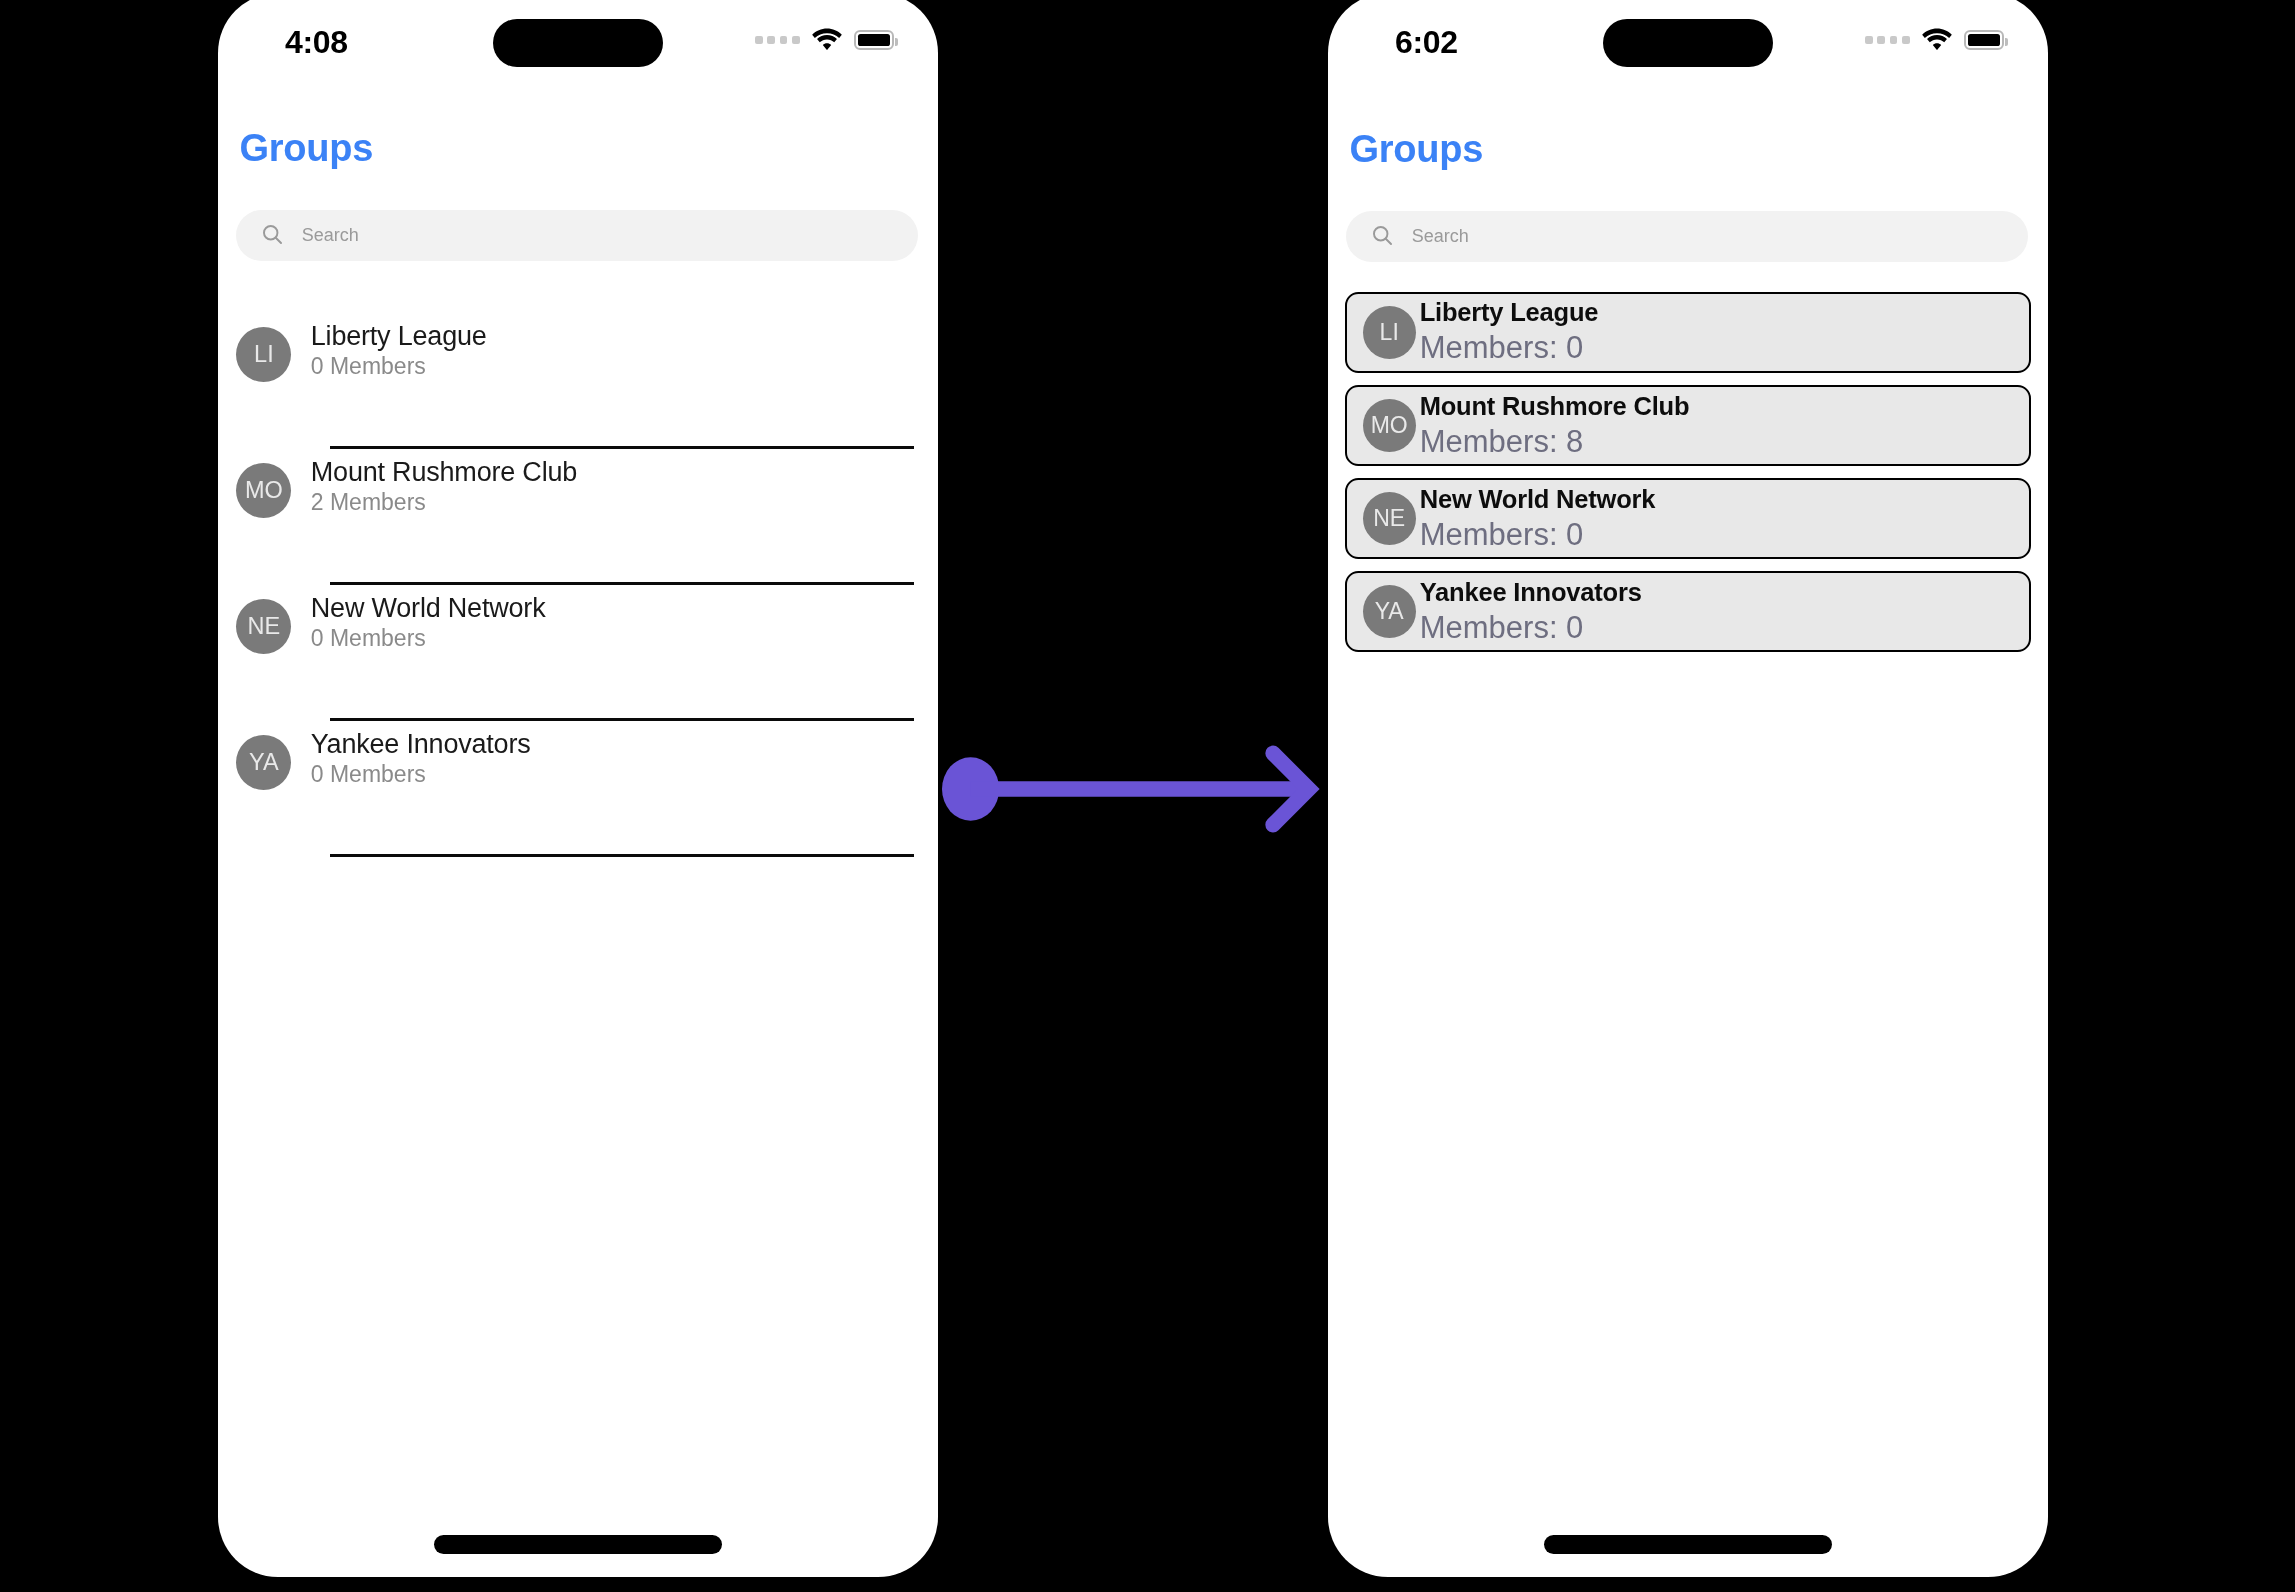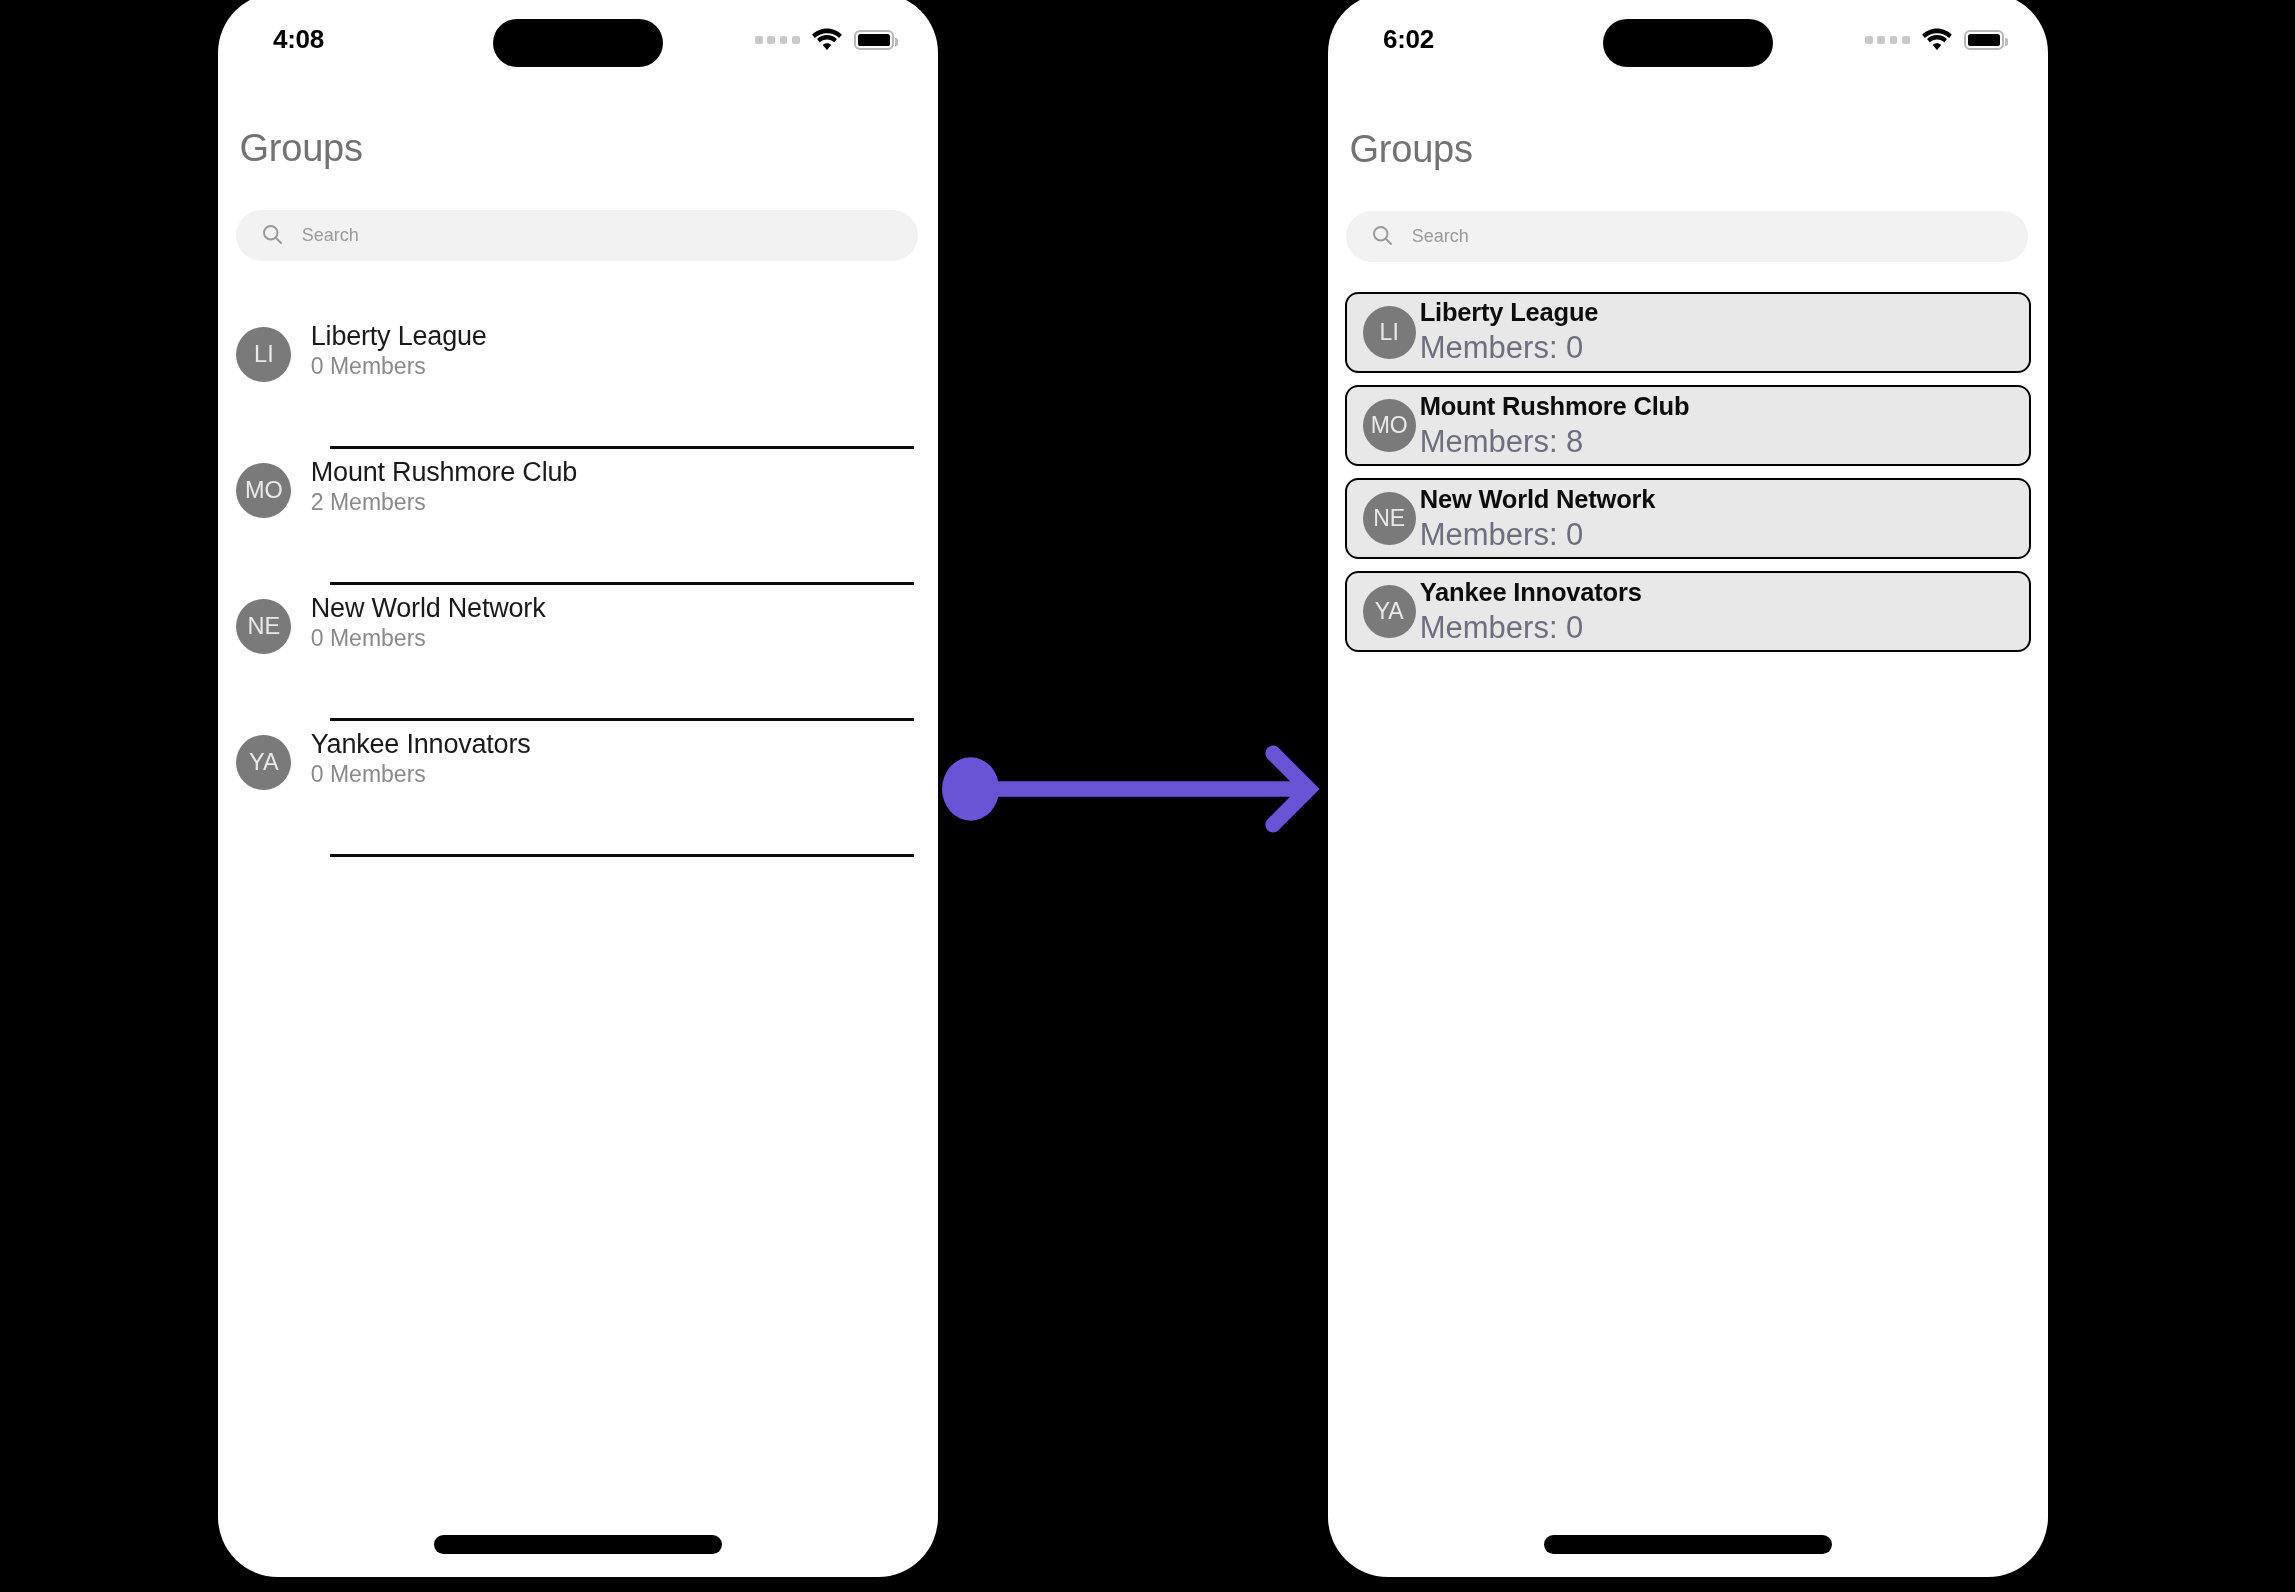--- a/index.html
+++ b/index.html
@@ -24,22 +24,22 @@
   
   .status-bar {
     position:absolute; top:7.1px; left:0; width:100%; height:56px;
   }
   .island {
     position:absolute; left:50%; transform:translateX(-50%);
     top:19.4px; width:170px; height:48px;
     background:#000; border-radius:25.5px;
   }
   .status-time {
-    position:absolute; left:55px; top:23.5px;
-    font-size:26px; font-weight:700; color:#000;
+    position:absolute; left:67px; top:23.5px;
+    font-size:32px; font-weight:700; color:#000;
     letter-spacing:-0.3px;
   }
   .status-icons {
     position:absolute; right:44px; top:27.6px;
     display:flex; align-items:center; gap:12.2px;
   }
   .cell-dots { display:flex; gap:4.6px; align-items:flex-end; }
   .cell-dots i {
     display:block; width:7.7px; height:7.7px;
     background:#c9c9c9; border-radius:2px;
@@ -52,21 +52,21 @@
   }
   .batt::after {
     content:""; position:absolute; right:-5.6px; top:6.1px;
     width:3.1px; height:8.2px; background:#bdbdbd; border-radius:0 2px 2px 0;
   }
   .batt i { display:block; width:100%; height:100%; background:#000; border-radius:2.6px; }
 
   
   .screen-title {
     position:absolute; left:21.4px;
-    font-size:38px; font-weight:400; color:#737373;
+    font-size:38px; font-weight:700; color:#3b82f6;
     letter-spacing:-0.2px;
   }
   #phone-left .screen-title  { top:134px; }
   #phone-right .screen-title { top:135px; }
 
   .search-bar {
     position:absolute; left:18.4px; width:682px; height:51px;
     background:#f2f2f2; border-radius:25.5px;
     display:flex; align-items:center; padding-left:23.5px; gap:17.4px;
   }

